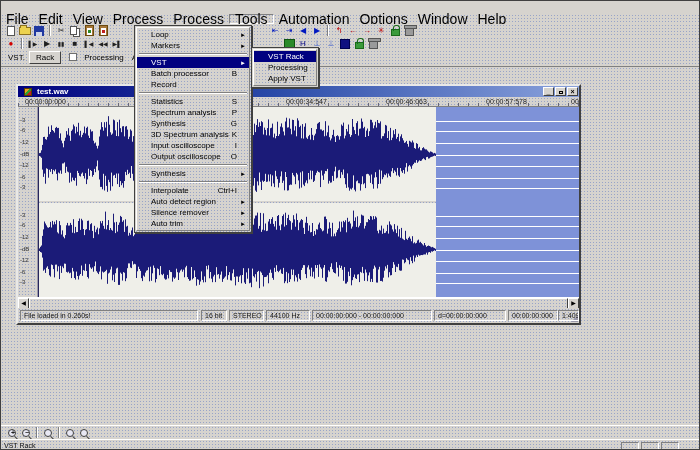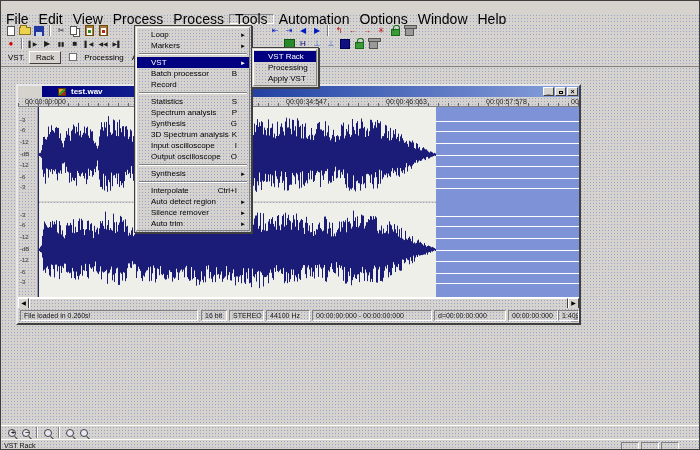--- a/index.html
+++ b/index.html
@@ -81,21 +81,21 @@
 
   
   #workspace { position:absolute; left:0; top:65px; width:700px; height:359px;
      border-top:1px solid #808080; }
 
   
   #docwin { position:absolute; left:15px; top:17px; width:565px; height:241px;
      background:#d6d3ce; border:2px solid; border-color:#e8e8e8 #404040 #404040 #e8e8e8; z-index:5; }
   #doc-title { position:relative; height:11px;
      background:linear-gradient(90deg,#00007e 0%,#2a4aa8 45%,#8aa2dc 100%);
-     display:flex; align-items:center; padding-left:16px;margin-left:24px; }
+     display:flex; align-items:center; padding-left:6px; }
   #doc-title .t { color:#fff; font-size:8px; font-weight:bold; line-height:11px; }
   #doc-title .winbtns { top:1px; right:1px; }
   #doc-title .winbtn { width:11px; height:9px; font-size:7px; line-height:7px; }
   #doc-title .winbtn .box { width:4px; height:3px; margin-top:1px; }
 
   #ruler { position:relative; height:10px; border-bottom:1px solid #808080; overflow:hidden; }
   #ruler::after { content:""; position:absolute; left:0; bottom:0; width:100%; height:3px;
      background-image:repeating-linear-gradient(90deg,#667 0 1px, rgba(0,0,0,0) 1px 10px); }
   .rlabel { position:absolute; top:1px; font-size:7px; color:#222; white-space:nowrap; }
 

